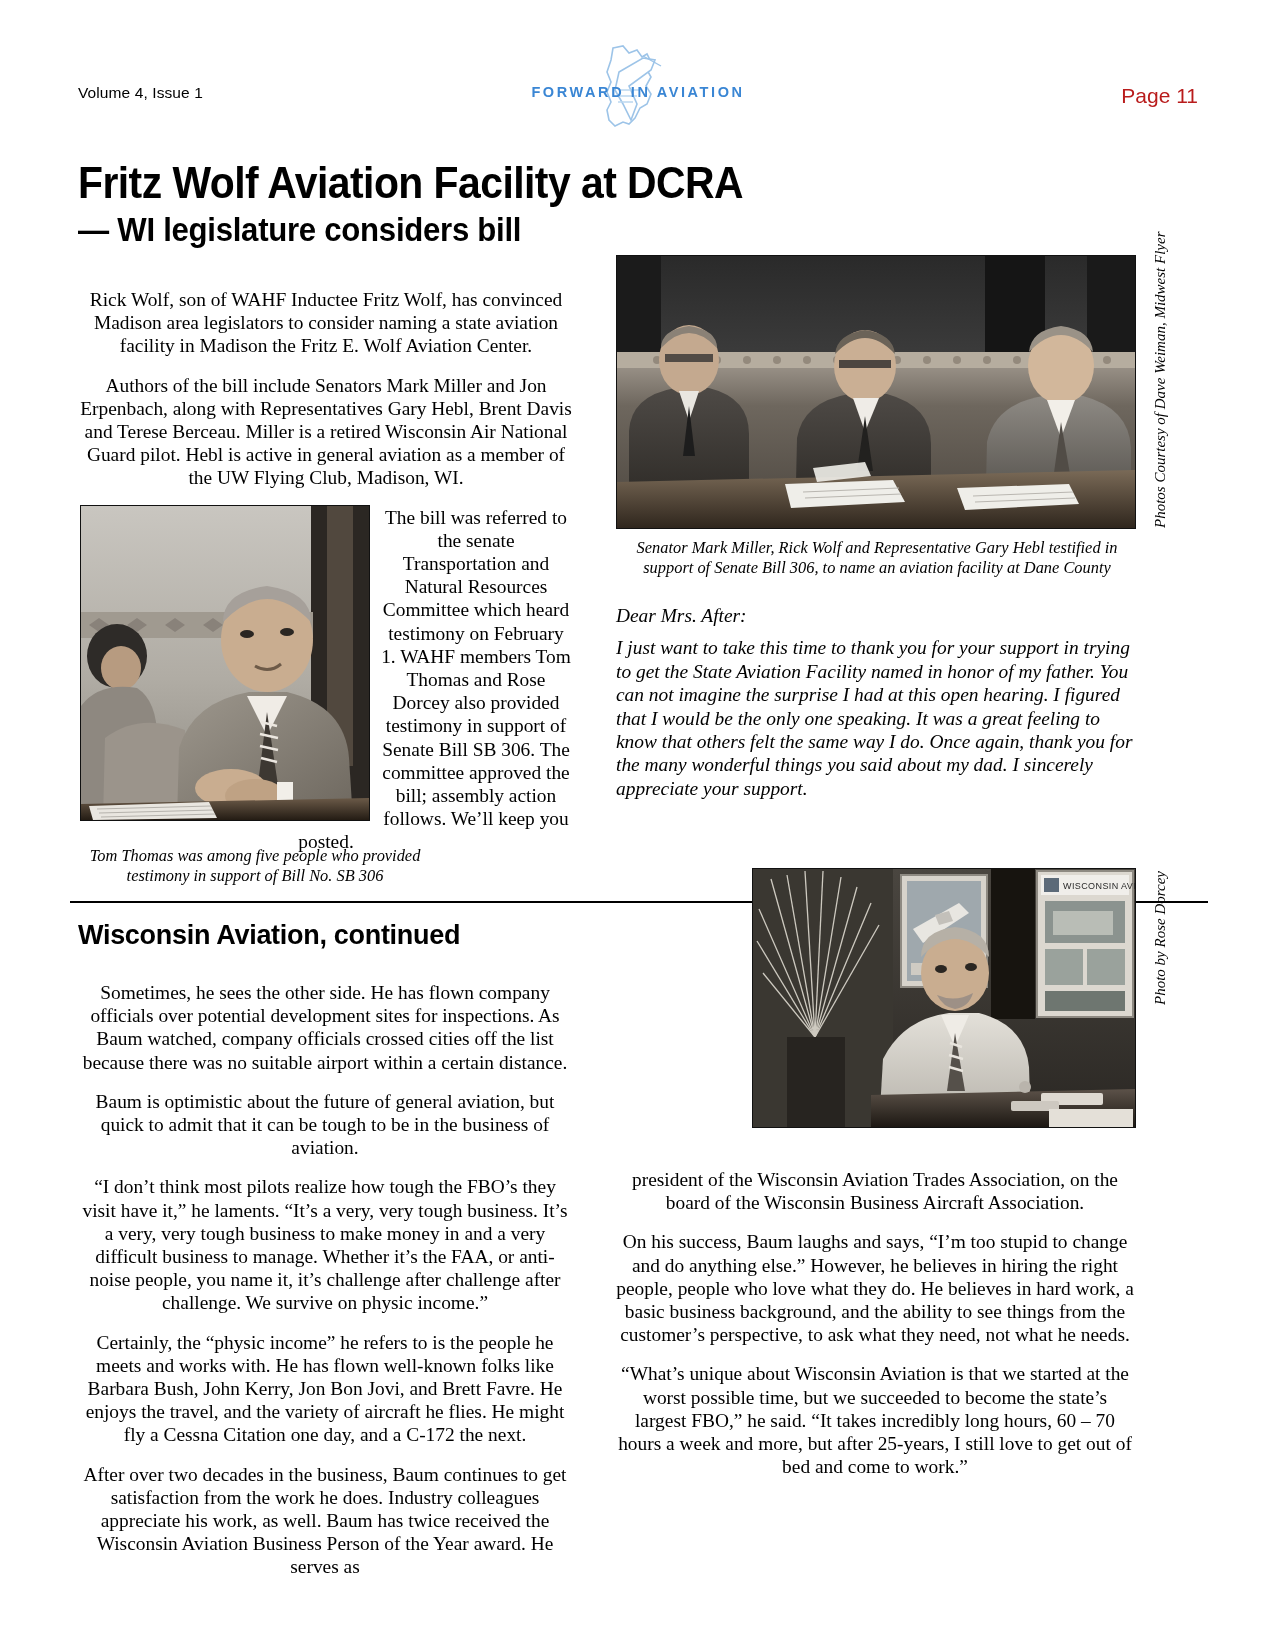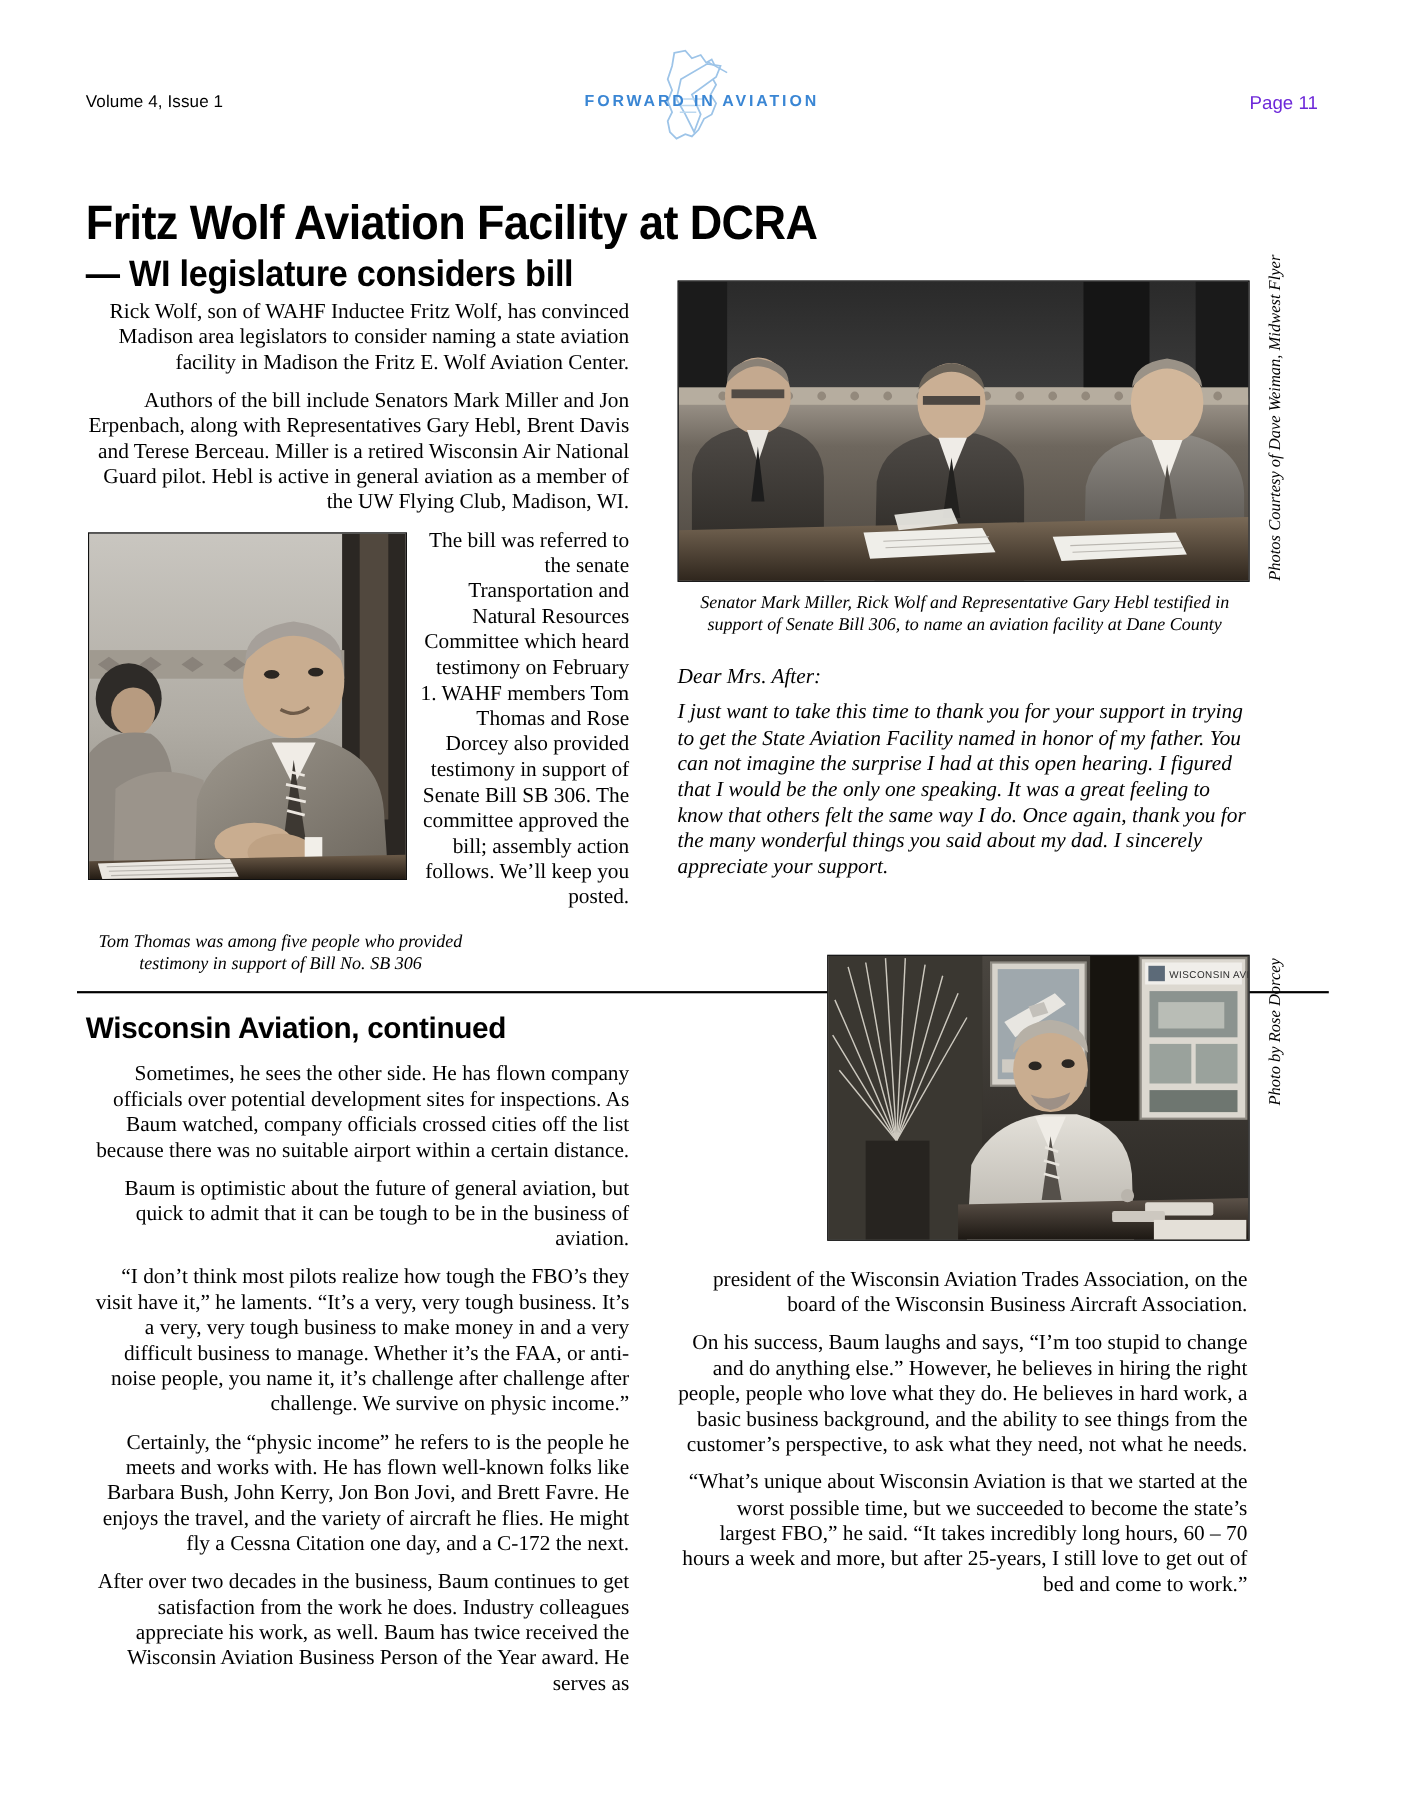--- a/index.html
+++ b/index.html
@@ -37,22 +37,22 @@
     left: 0; top: 6px;
     font-family: "Liberation Sans", "DejaVu Sans", sans-serif;
     font-size: 15.5px;
     letter-spacing: 0.1px;
     color: #000;
   }
   .runhead .pg {
     position: absolute;
     right: 0; top: 6px;
     font-family: "Liberation Sans", "DejaVu Sans", sans-serif;
-    font-size: 17px;
-    color: #6d28d9;
+    font-size: 21px;
+    color: #b91c1c;
   }
   .masthead {
     position: absolute;
     left: 50%;
     top: -34px;
     transform: translateX(-50%);
     width: 250px;
     height: 90px;
   }
   .masthead .wordmark {
@@ -69,21 +69,20 @@
     white-space: nowrap;
   }
   .masthead svg { position: absolute; left: 72px; top: 0; }
 
   
   .headline-wrap {
     position: absolute;
     left: 78px;
     top: 158px;
     width: 1000px;
-    margin-top: 20px;
   }
   h1.headline {
     margin: 0;
     font-family: "Liberation Sans Narrow", "Liberation Sans", "DejaVu Sans", sans-serif;
     font-weight: bold;
     font-size: 44px;
     line-height: 50px;
     letter-spacing: -0.6px;
     transform: scaleX(0.93);
     transform-origin: left center;
@@ -101,24 +100,24 @@
 
   
   .col-left-top {
     position: absolute;
     left: 80px;
     top: 272px;
     width: 492px;
   }
 
   p.body {
-    margin: 0 0 11px 0;
+    margin: 16px 0 11px 0;
     font-size: 19.4px;
     line-height: 23.2px;
-    text-align: right;
+    text-align: center;
     font-family: "Liberation Serif", "DejaVu Serif", serif;
   }
 
   
   .photo-thomas {
     float: left;
     width: 288px;
     height: 314px;
     margin: 4px 10px 2px 0;
     border: 1px solid #111;

